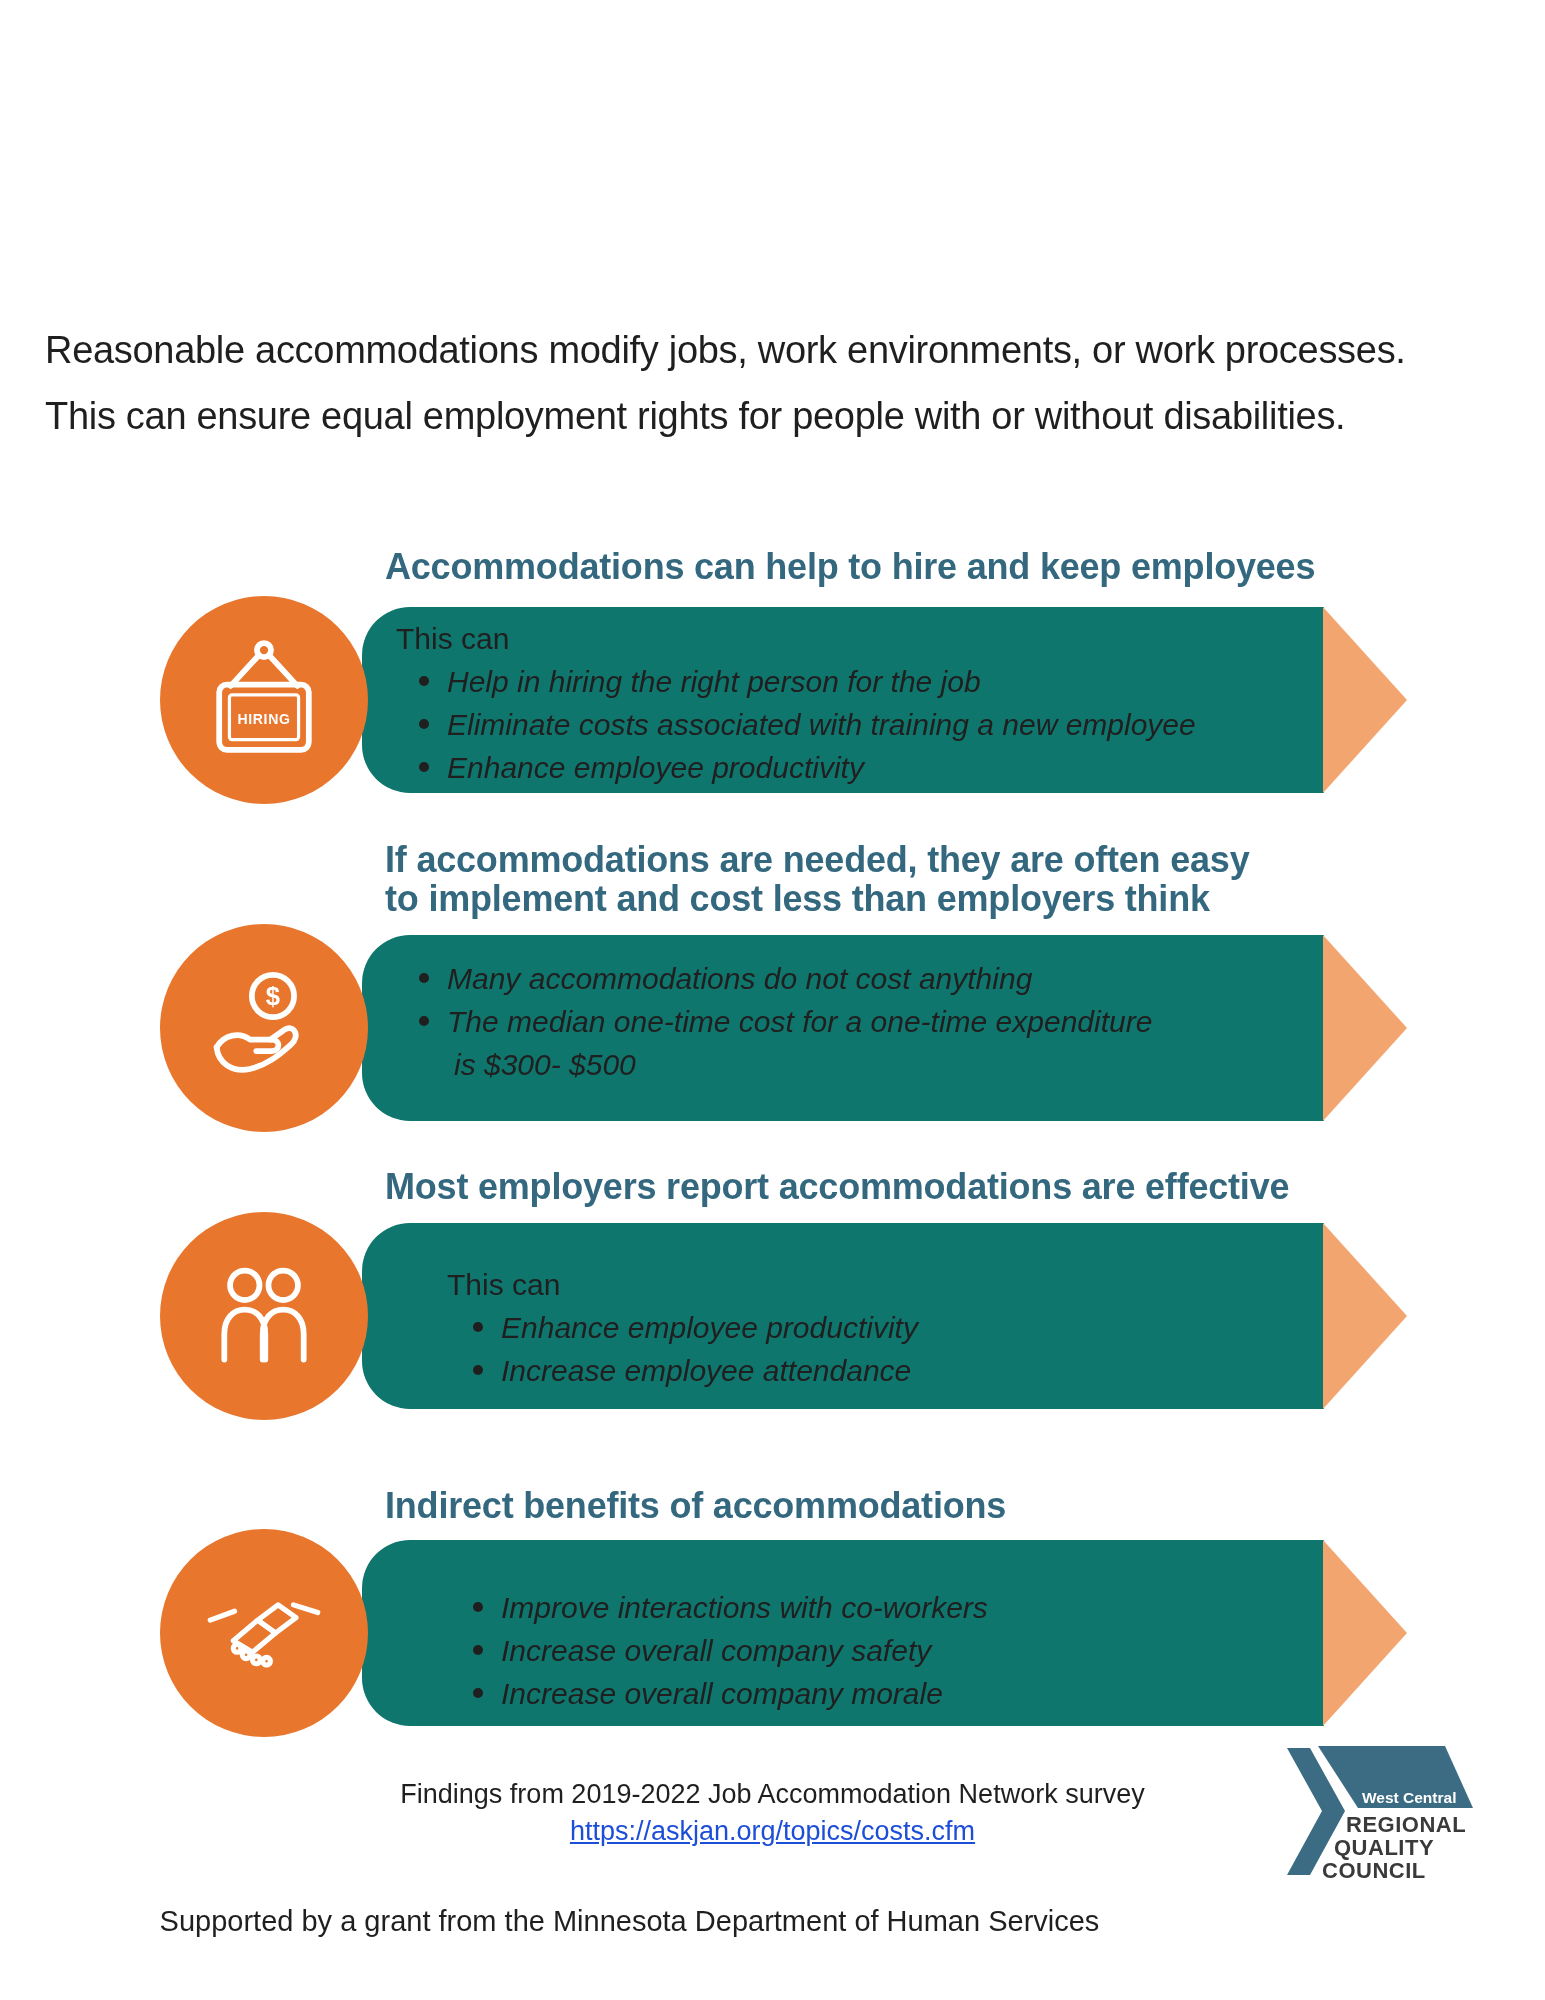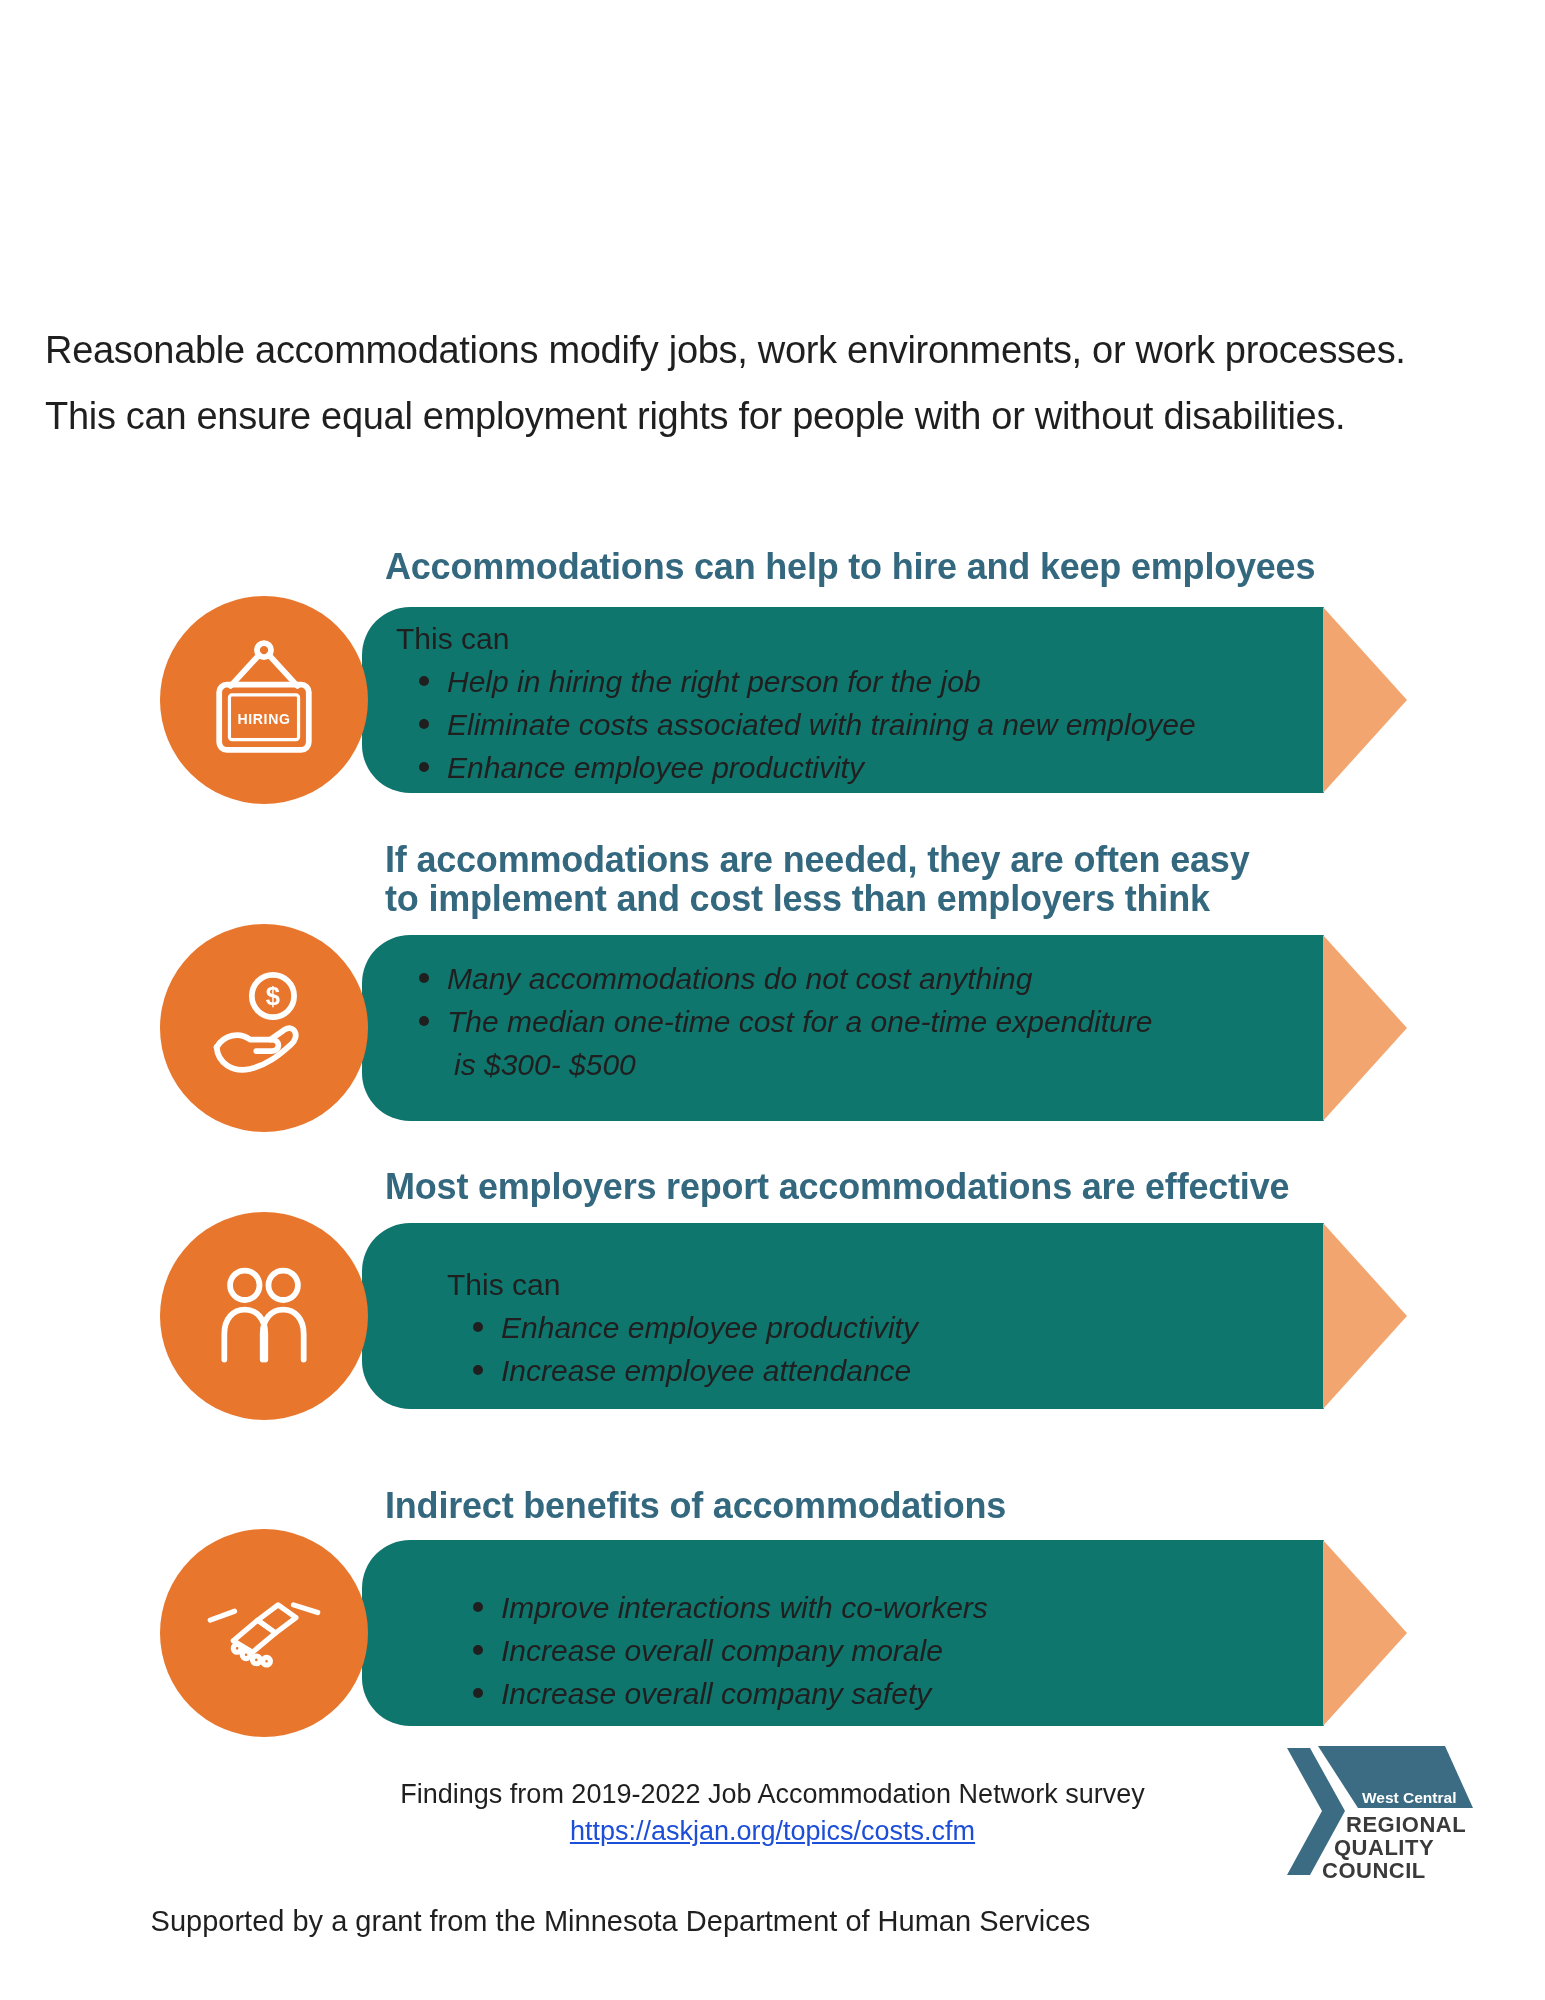--- a/index.html
+++ b/index.html
@@ -46,21 +46,21 @@
     background:#E8762C; z-index:2; display:flex; align-items:center; justify-content:center;
   }
   .circle svg { display:block; }
   svg text { font-family:"Liberation Sans","DejaVu Sans",sans-serif; }
   .findings {
     position:absolute; top:1776px; left:0; width:1545px; text-align:center;
     font-size:27px; line-height:37px;
   }
   .findings a { color:#1d4ed8; text-decoration:underline; }
   .supported {
-    position:absolute; top:1905px; left:7px; width:1227px; text-align:center; font-size:29px;
+    position:absolute; top:1905px; left:16px; width:1227px; text-align:center; font-size:29px;
   }
   .logo { position:absolute; left:1278px; top:1735px; }
   .logo-tag { fill:#ffffff; font-size:15.5px; font-weight:bold; }
   .logo-big { fill:#3A3A3A; font-size:22px; font-weight:bold; letter-spacing:0.5px; }
 </style>
 </head>
 <body>
 
 <div class="page">
 
@@ -146,22 +146,22 @@
   </div>
 
   <div class="sec-heading" style="top:1486px">
     <div>Indirect benefits of accommodations</div>
     <div></div>
   </div>
   <div class="banner indent-b" style="top:1540px">
     <div class="banner-inner" style="padding-top:46px">
       <div class="bullets">
         <div class="bullet">Improve interactions with co-workers</div>
+        <div class="bullet">Increase overall company safety</div>
         <div class="bullet">Increase overall company morale</div>
-        <div class="bullet">Increase overall company safety</div>
       </div>
     </div>
   </div>
   <div class="circle" style="top:1529px">
     <svg viewBox="0 0 100 100" width="128" height="128">
       <g fill="none" stroke="#ffffff" stroke-width="4" stroke-linecap="round" stroke-linejoin="round">
         <path d="M8 40 L27 33"></path>
         <path d="M92 34 L73 28"></path>
         <path d="M26 56 L45 40 L59 50 L41 65 Z"></path>
         <path d="M45 40 L61 28 L75 38 L59 50 Z"></path>

